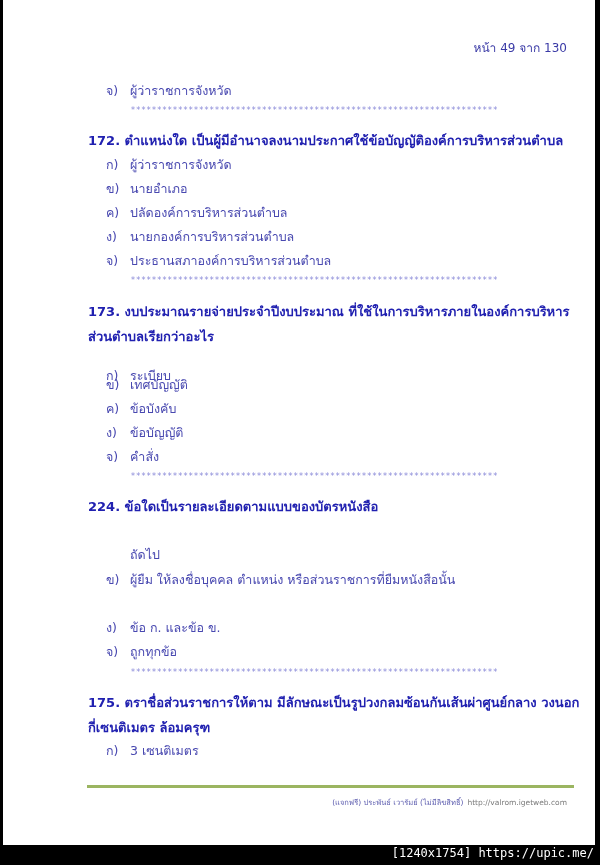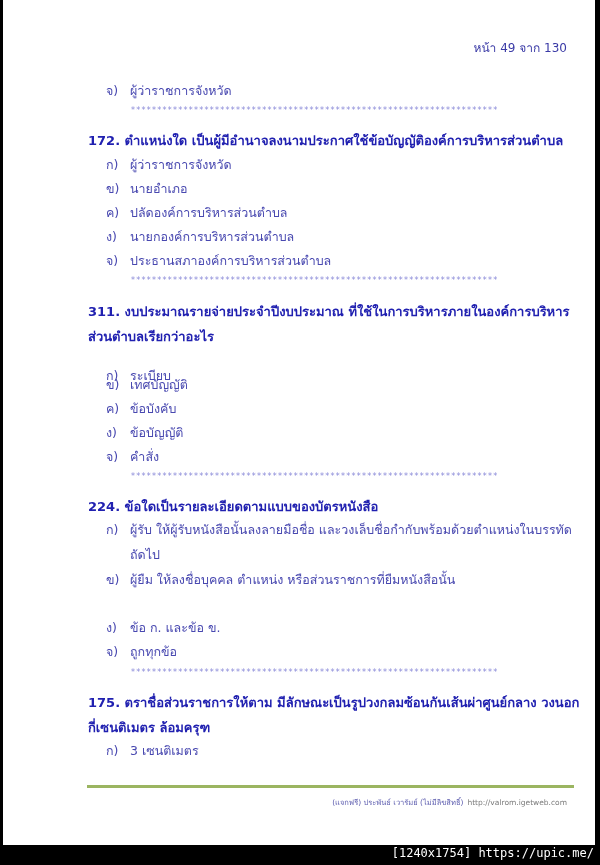--- a/index.html
+++ b/index.html
@@ -54,31 +54,30 @@
   <div class="line stars" style="top:106px">**********************************************************************</div>
 
   <div class="line question" style="top:130px">172. ตำแหน่งใด เป็นผู้มีอำนาจลงนามประกาศใช้ข้อบัญญัติองค์การบริหารส่วนตำบล</div>
   <div class="line option" style="top:155px"><span class="label">ก)</span><span>ผู้ว่าราชการจังหวัด</span></div>
   <div class="line option" style="top:179px"><span class="label">ข)</span><span>นายอำเภอ</span></div>
   <div class="line option" style="top:203px"><span class="label">ค)</span><span>ปลัดองค์การบริหารส่วนตำบล</span></div>
   <div class="line option" style="top:251px"><span class="label">จ)</span><span>ประธานสภาองค์การบริหารส่วนตำบล</span></div>
   <div class="line option" style="top:227px"><span class="label">ง)</span><span>นายกองค์การบริหารส่วนตำบล</span></div>
   <div class="line stars" style="top:276px">**********************************************************************</div>
 
-  <div class="line question" style="top:301px">311.  งบประมาณรายจ่ายประจำปีงบประมาณ ที่ใช้ในการบริหารภายในองค์การบริหาร</div>
+  <div class="line question" style="top:301px">173.  งบประมาณรายจ่ายประจำปีงบประมาณ ที่ใช้ในการบริหารภายในองค์การบริหาร</div>
   <div class="line question" style="top:326px">ส่วนตำบลเรียกว่าอะไร</div>
   <div class="line option" style="top:366px"><span class="label">ก)</span><span>ระเบียบ</span></div>
   <div class="line option" style="top:375px"><span class="label">ข)</span><span>เทศบัญญัติ</span></div>
   <div class="line option" style="top:399px"><span class="label">ค)</span><span>ข้อบังคับ</span></div>
   <div class="line option" style="top:423px"><span class="label">ง)</span><span>ข้อบัญญัติ</span></div>
   <div class="line option" style="top:447px"><span class="label">จ)</span><span>คำสั่ง</span></div>
   <div class="line stars" style="top:472px">**********************************************************************</div>
 
   <div class="line question" style="top:496px">224. ข้อใดเป็นรายละเอียดตามแบบของบัตรหนังสือ</div>
-  <div class="line option" style="top:520px"><span class="label">ก)</span><span>ผู้รับ ให้ผู้รับหนังสือนั้นลงลายมือชื่อ และวงเล็บชื่อกำกับพร้อมด้วยตำแหน่งในบรรทัด</span></div>
   <div class="line cont" style="top:545px">ถัดไป</div>
   <div class="line option" style="top:570px"><span class="label">ข)</span><span>ผู้ยืม ให้ลงชื่อบุคคล ตำแหน่ง หรือส่วนราชการที่ยืมหนังสือนั้น</span></div>
   <div class="line option" style="top:618px"><span class="label">ง)</span><span>ข้อ ก. และข้อ ข.</span></div>
   <div class="line option" style="top:642px"><span class="label">จ)</span><span>ถูกทุกข้อ</span></div>
   <div class="line stars" style="top:668px">**********************************************************************</div>
 
   <div class="line question" style="top:692px">175. ตราชื่อส่วนราชการให้ตาม มีลักษณะเป็นรูปวงกลมซ้อนกันเส้นผ่าศูนย์กลาง วงนอก</div>
   <div class="line question" style="top:717px">กี่เซนติเมตร ล้อมครุฑ</div>
   <div class="line option" style="top:741px"><span class="label">ก)</span><span>3 เซนติเมตร</span></div>
 

